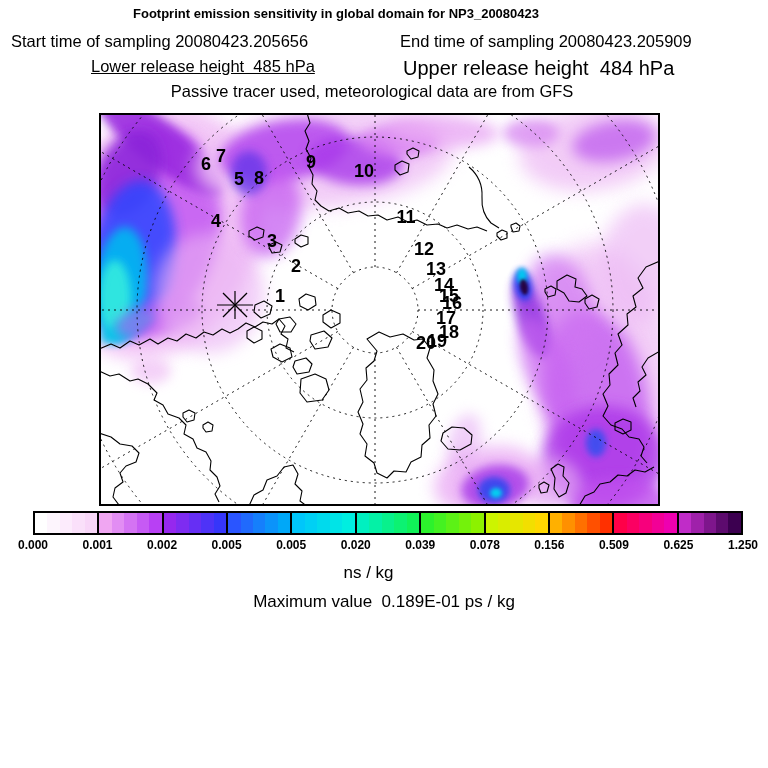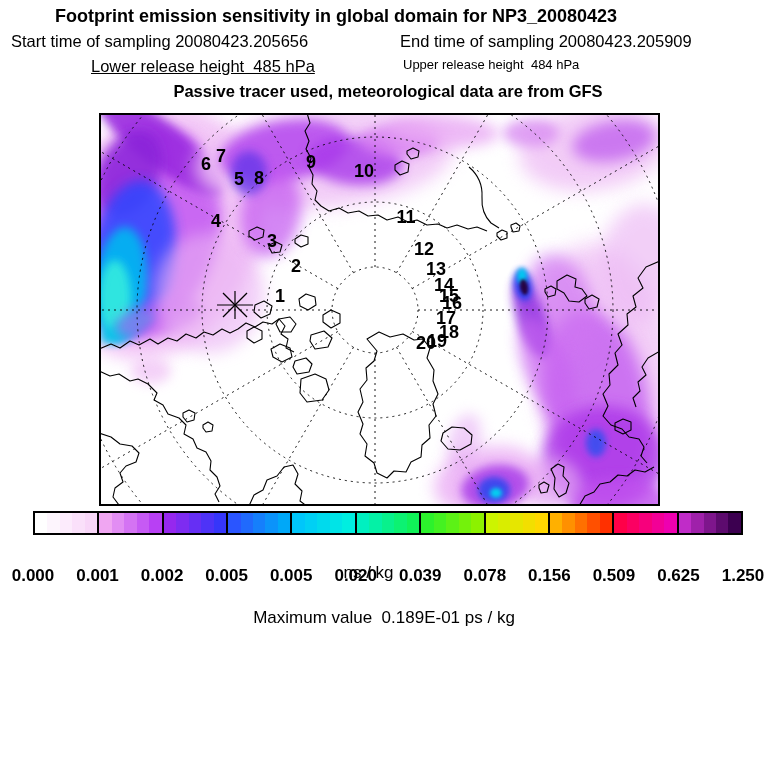--- a/index.html
+++ b/index.html
@@ -1,34 +1,34 @@
 <!DOCTYPE html>
 <html><head>
 <meta charset="utf-8">
 <style>
   html,body{margin:0;padding:0;background:#ffffff;}
   .page{position:relative;width:768px;height:768px;background:#ffffff;overflow:hidden;
         font-family:"Liberation Sans", sans-serif;color:#000;}
   .hdr{position:absolute;white-space:pre;}
-  .title{left:0;top:6px;width:672px;text-align:center;font-size:18px;font-weight:bold;}
+  .title{left:0;top:6px;width:672px;text-align:center;font-size:13px;font-weight:bold;}
   .l-start{left:11px;top:32px;font-size:16.5px;}
   .l-end{left:400px;top:32px;font-size:16.5px;}
   .l-lower{left:91px;top:57px;font-size:16.5px;text-decoration:underline;}
-  .l-upper{left:403px;top:57px;font-size:13px;}
-  .l-tracer{left:16px;top:82px;width:744px;text-align:center;font-size:16.5px;font-weight:bold;}
+  .l-upper{left:403px;top:57px;font-size:20px;}
+  .l-tracer{left:0;top:82px;width:744px;text-align:center;font-size:16.5px;}
   #map{position:absolute;left:99px;top:113px;}
   #cbar{position:absolute;left:33px;top:511px;width:710px;height:24px;
         border:2px solid #000;box-sizing:border-box;display:flex;}
   .cseg{flex:1;display:flex;border-left:2px solid #000;}
   .cseg:first-child{border-left:none;}
   .ccell{flex:1;}
   #ticks{position:absolute;left:0;top:538px;width:768px;height:20px;}
-  .tick{position:absolute;transform:translateX(-50%);font-size:17px;font-weight:bold;white-space:nowrap;margin-top:28px;}
+  .tick{position:absolute;transform:translateX(-50%);font-size:12px;font-weight:bold;white-space:nowrap;}
   .units{left:0;top:563px;width:737px;text-align:center;font-size:17px;}
-  .maxv{left:0;top:608px;width:768px;text-align:center;font-size:17px;}
+  .maxv{left:0;top:592px;width:768px;text-align:center;font-size:17px;}
 </style>
 </head>
 <body>
 
 <div class="page">
   <div class="hdr title">Footprint emission sensitivity in global domain for NP3_20080423</div>
   <div class="hdr l-start">Start time of sampling 20080423.205656</div>
   <div class="hdr l-end">End time of sampling 20080423.205909</div>
   <div class="hdr l-lower">Lower release height  485 hPa</div>
   <div class="hdr l-upper">Upper release height  484 hPa</div>

